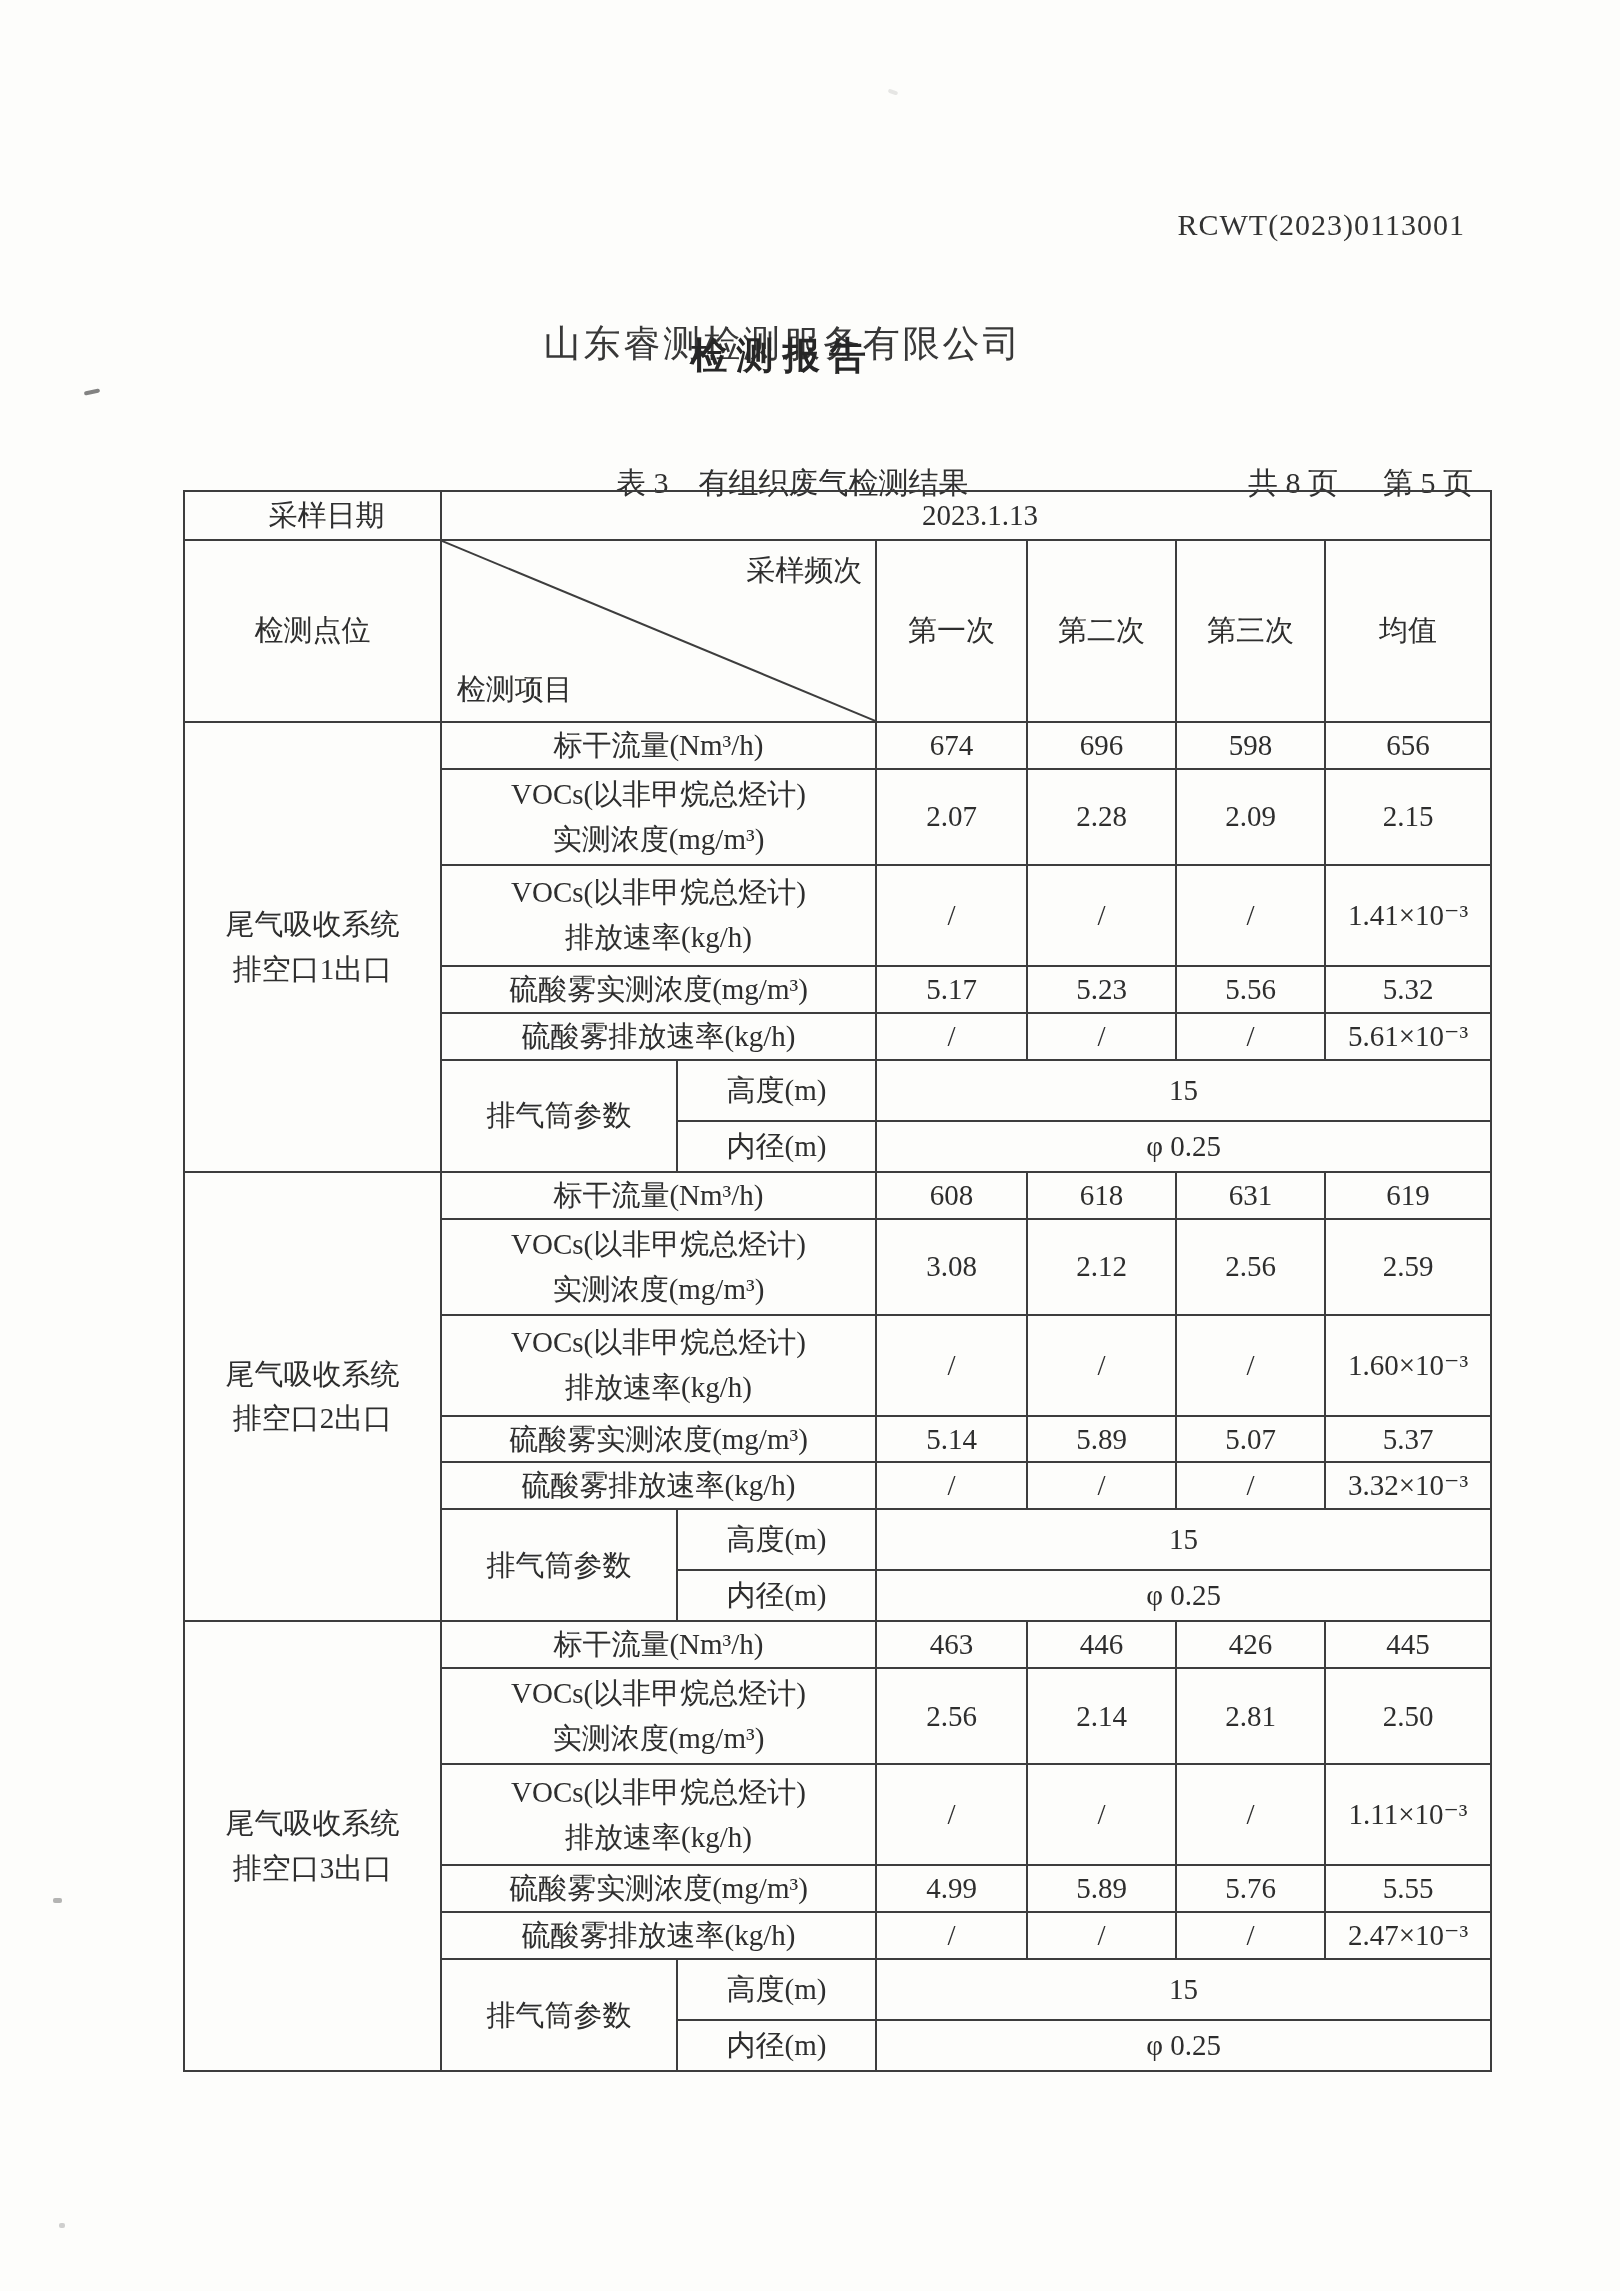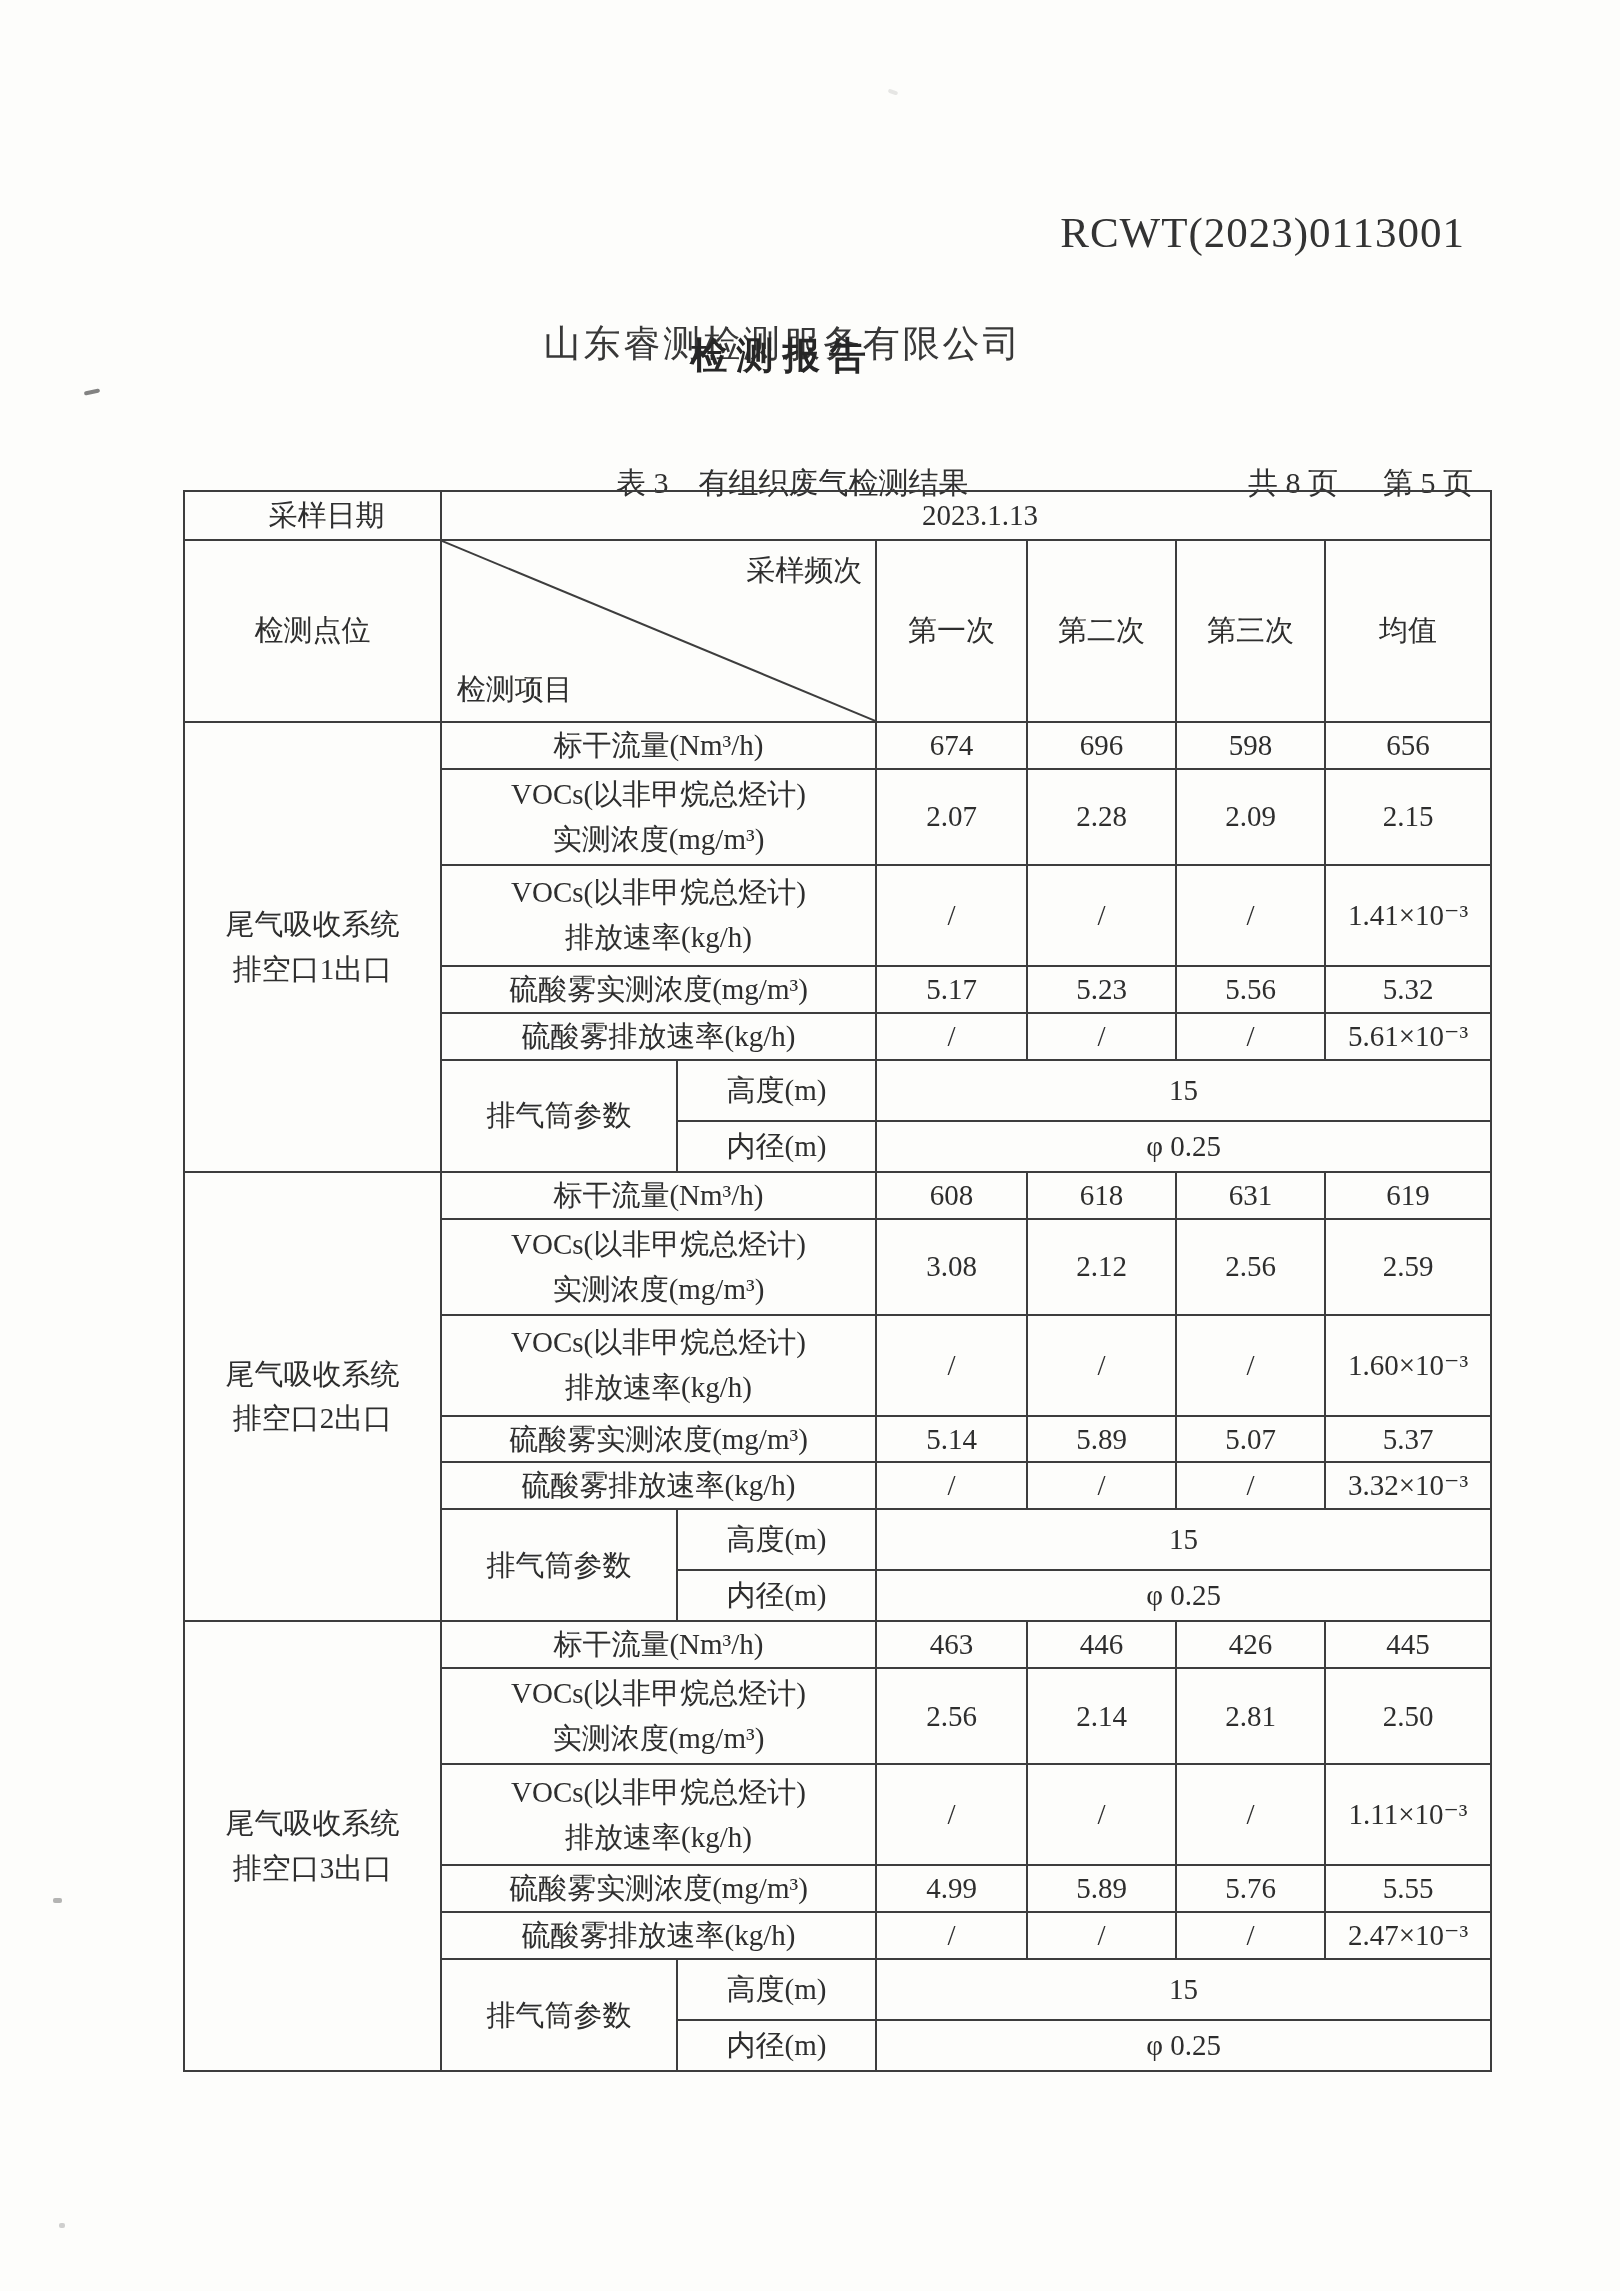--- a/index.html
+++ b/index.html
@@ -5,21 +5,21 @@
   html,body { margin:0; padding:0; }
   body {
     width:1620px; height:2292px; position:relative;
     background:#fdfdfb;
     font-family:"Liberation Serif","DejaVu Serif",serif;
     color:#2e2e2e;
     overflow:hidden;
   }
   .doc-number {
     position:absolute; top:208px; right:155px;
-    font-size:43px; letter-spacing:1px; color:#333;
+    font-size:30px; letter-spacing:1px; color:#333;
   }
   .company {
     position:absolute; top:271px; left:783px; transform:translateX(-50%);
     font-size:37px; letter-spacing:2.9px; white-space:nowrap; color:#383838;margin-top:48px;
   }
   .report-title {
     position:absolute; top:331px; left:778px; transform:translateX(-50%);
     font-size:37px; font-weight:700; white-space:pre; color:#262626;
   }
   .caption-row { position:absolute; top:463px; left:0; width:100%; height:39px;margin-left:40px; }

